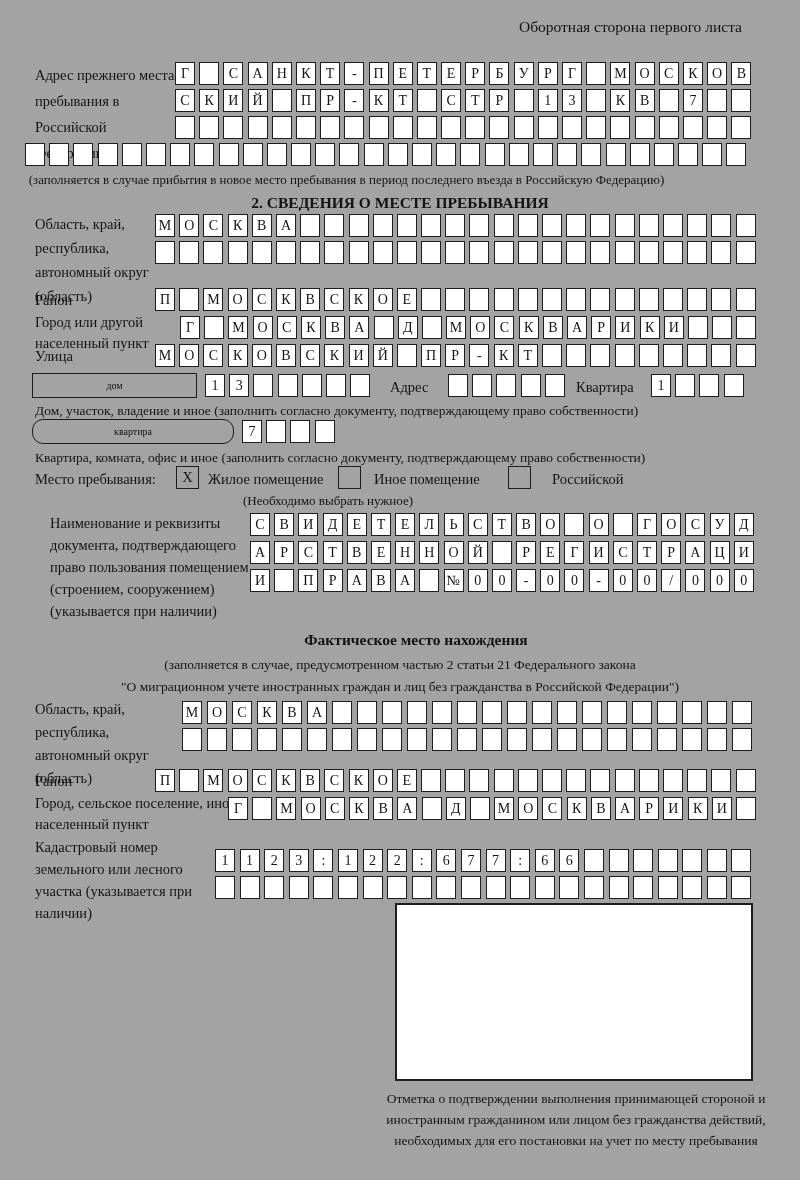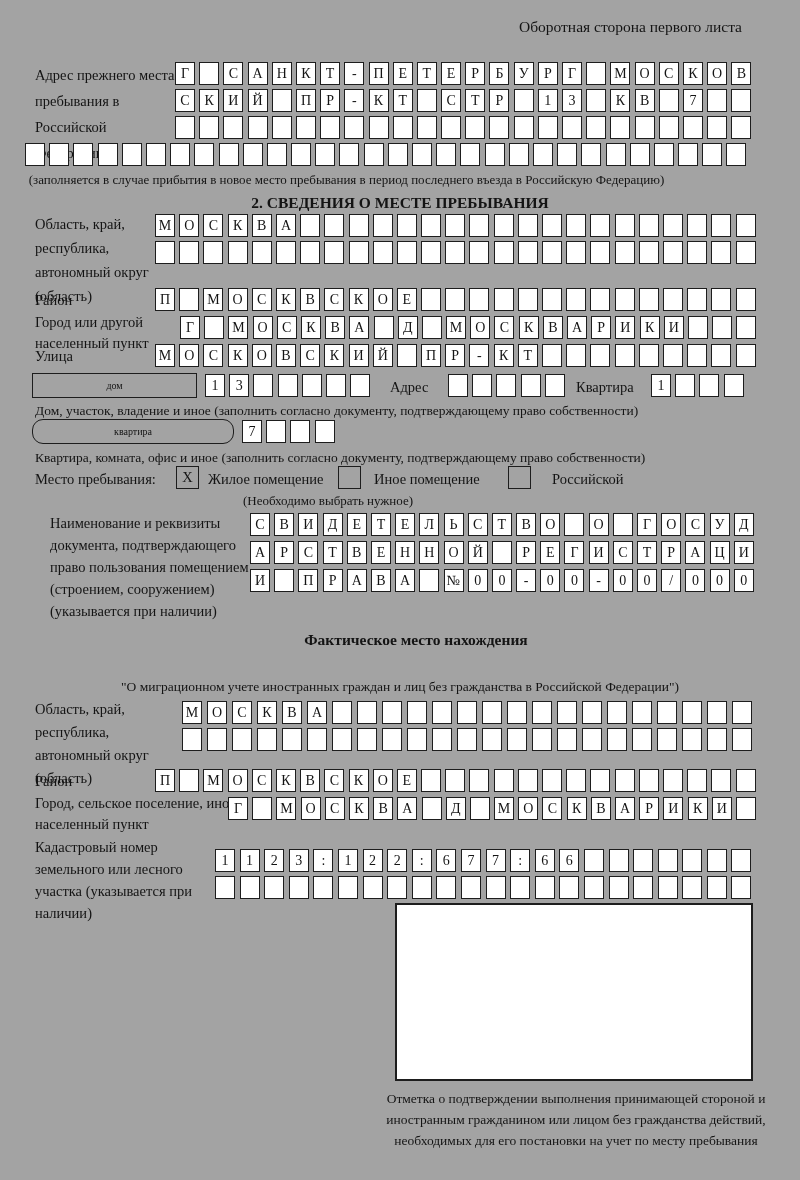--- a/index.html
+++ b/index.html
@@ -398,20 +398,21 @@
       <span class="cell">-</span>
       <span class="cell">0</span>
       <span class="cell">0</span>
       <span class="cell">/</span>
       <span class="cell">0</span>
       <span class="cell">0</span>
       <span class="cell">0</span>
     </div>
 
   <div class="sect bold center" style="left:0;top:631px;width:800px;padding-left:16px;">Фактическое место нахождения</div>
+  <div class="note center" style="left:0;top:656px;width:800px;font-size:13.5px;">(заполняется в случае, предусмотренном частью 2 статьи 21 Федерального закона</div>
   <div class="note center" style="left:0;top:678px;width:800px;font-size:13.5px;">"О миграционном учете иностранных граждан и лиц без гражданства в Российской Федерации")</div>
 
   <div class="lbl" style="left:35px;top:698px;width:135px;line-height:23px;">Область, край, республика, автономный округ (область)</div>
   <div class="cells g5" style="left:182px;top:701px;">
       <span class="cell">М</span>
       <span class="cell">О</span>
       <span class="cell">С</span>
       <span class="cell">К</span>
       <span class="cell">В</span>
       <span class="cell">А</span>

